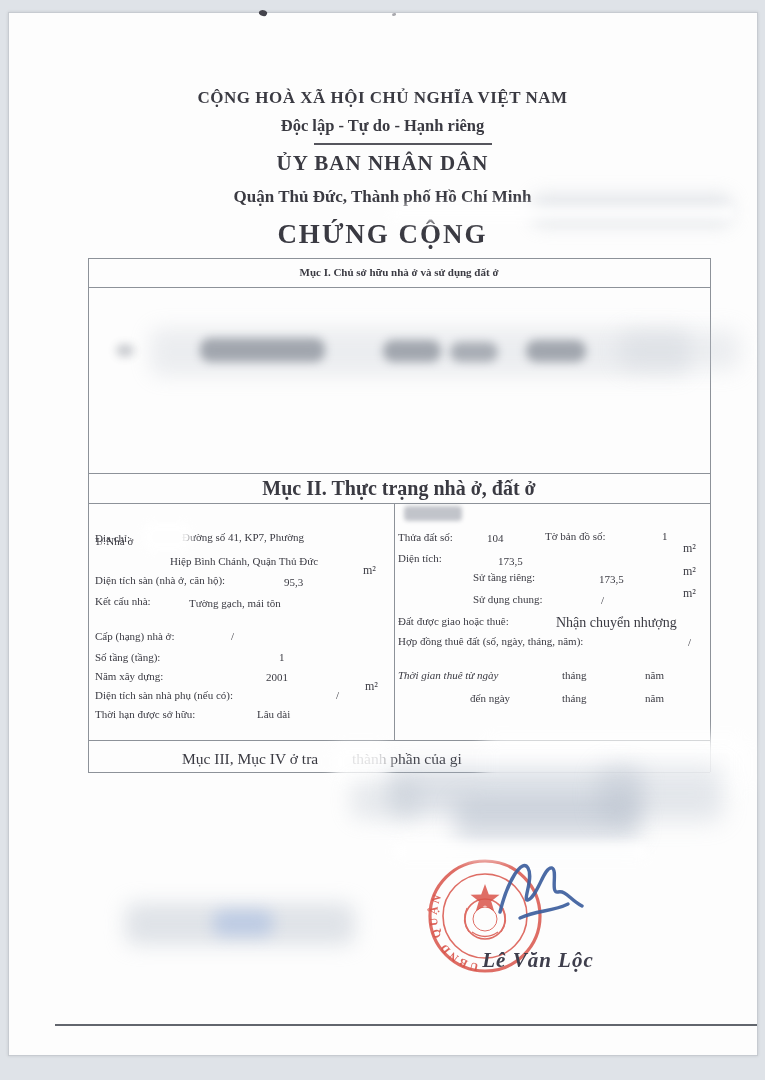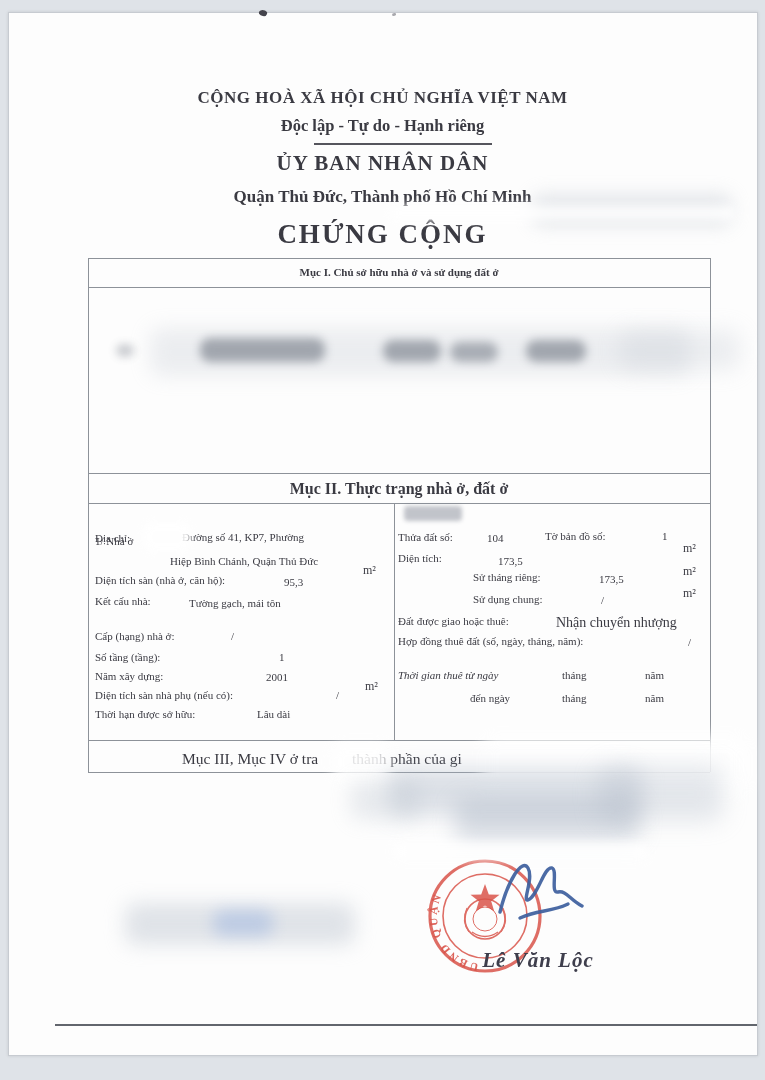--- a/index.html
+++ b/index.html
@@ -52,21 +52,21 @@
 <div class="hline" style="left:88px;top:287px;width:622px;"></div>
 <div class="hline" style="left:88px;top:473px;width:622px;"></div>
 <div class="hline" style="left:88px;top:503px;width:622px;"></div>
 <div class="hline" style="left:88px;top:740px;width:622px;"></div>
 <div class="hline" style="left:88px;top:772px;width:622px;"></div>
 <div class="vline" style="left:88px;top:258px;height:514px;"></div>
 <div class="vline" style="left:710px;top:258px;height:514px;"></div>
 <div class="vline" style="left:394px;top:503px;height:237px;"></div>
 
 <div class="abs b t15" style="left:88px;top:263px;width:622px;text-align:center;">Mục I. Chủ sở hữu nhà ở và sử dụng đất ở</div>
-<div class="abs b t15" style="left:88px;top:479px;width:622px;text-align:center;font-size:16px;">Mục II. Thực trạng nhà ở, đất ở</div>
+<div class="abs b t15" style="left:88px;top:479px;width:622px;text-align:center;font-size:20px;">Mục II. Thực trạng nhà ở, đất ở</div>
 
 <div class="blur" style="left:150px;top:328px;width:540px;height:48px;background:#b7bec9;opacity:.25;filter:blur(10px);"></div>
 <div class="blur" style="left:620px;top:330px;width:120px;height:40px;background:#c3c9d2;opacity:.3;filter:blur(11px);"></div>
 <div class="blur" style="left:116px;top:344px;width:18px;height:13px;background:#59616e;opacity:.3;filter:blur(4px);"></div>
 <div class="blur" style="left:200px;top:338px;width:125px;height:24px;background:#59616e;opacity:.5;filter:blur(5px);"></div>
 <div class="blur" style="left:383px;top:340px;width:58px;height:22px;background:#59616e;opacity:.5;filter:blur(5px);"></div>
 <div class="blur" style="left:450px;top:342px;width:48px;height:20px;background:#59616e;opacity:.45;filter:blur(5px);"></div>
 <div class="blur" style="left:526px;top:340px;width:60px;height:22px;background:#59616e;opacity:.5;filter:blur(5px);"></div>
 
 <div class="abs t15" style="left:95px;top:532px;">1/ Nhà ở</div>
@@ -92,21 +92,21 @@
 <div class="abs t15" style="left:257px;top:705px;">Lâu dài</div>
 
 <div class="blur" style="left:404px;top:506px;width:58px;height:15px;background:#6a7080;opacity:.4;filter:blur(2px);border-radius:4px;"></div>
 <div class="abs t15" style="left:398px;top:528px;">Thửa đất số:</div>
 <div class="abs t15" style="left:487px;top:529px;">104</div>
 <div class="abs t15" style="left:545px;top:527px;">Tờ bản đồ số:</div>
 <div class="abs t15" style="left:662px;top:527px;">1</div>
 <div class="abs t15" style="left:398px;top:549px;">Diện tích:</div>
 <div class="abs t15" style="left:498px;top:552px;">173,5</div>
 <div class="abs unit" style="left:683px;top:541px;">m²</div>
-<div class="abs t15" style="left:473px;top:568px;">Sử tháng riêng:</div>
+<div class="abs t15" style="left:473px;top:568px;">Sử tầng riêng:</div>
 <div class="abs t15" style="left:599px;top:570px;">173,5</div>
 <div class="abs unit" style="left:683px;top:564px;">m²</div>
 <div class="abs t15" style="left:473px;top:590px;">Sử dụng chung:</div>
 <div class="abs t15" style="left:601px;top:591px;">/</div>
 <div class="abs unit" style="left:683px;top:586px;">m²</div>
 <div class="abs t15" style="left:398px;top:612px;">Đất được giao hoặc thuê:</div>
 <div class="abs t14" style="left:556px;top:614px;">Nhận chuyển nhượng</div>
 <div class="abs t15" style="left:398px;top:632px;">Hợp đồng thuê đất (số, ngày, tháng, năm):</div>
 <div class="abs t15" style="left:688px;top:633px;">/</div>
 <div class="abs t15" style="left:398px;top:666px;font-style:italic;">Thời gian thuê từ ngày</div>

